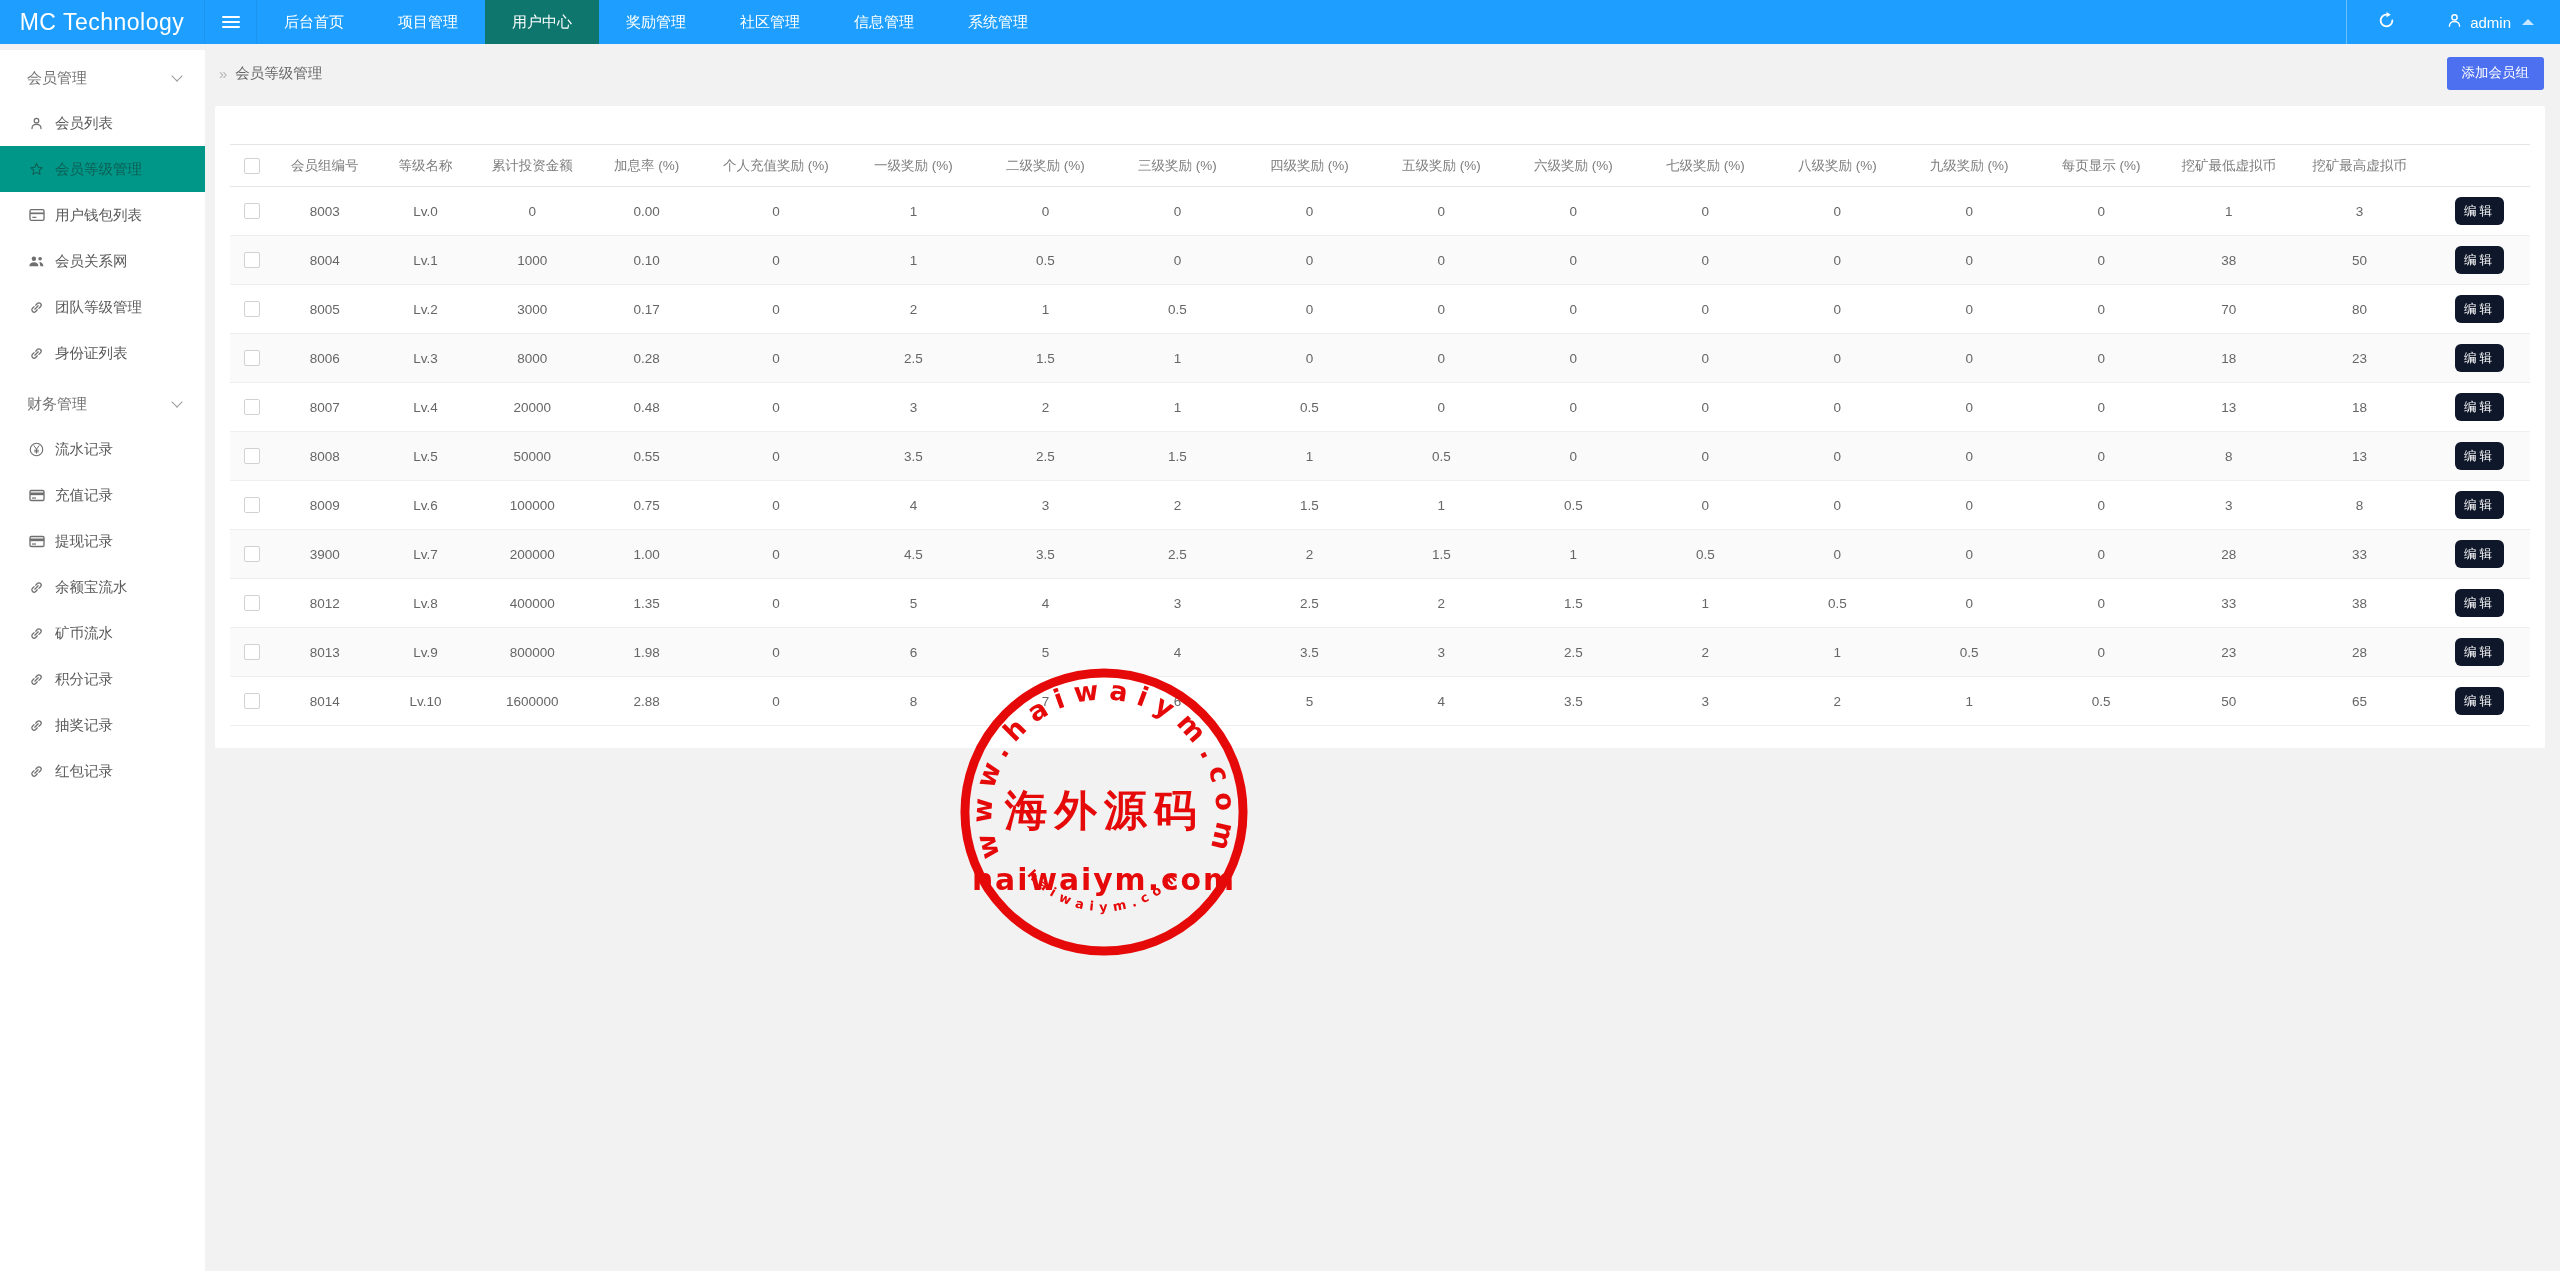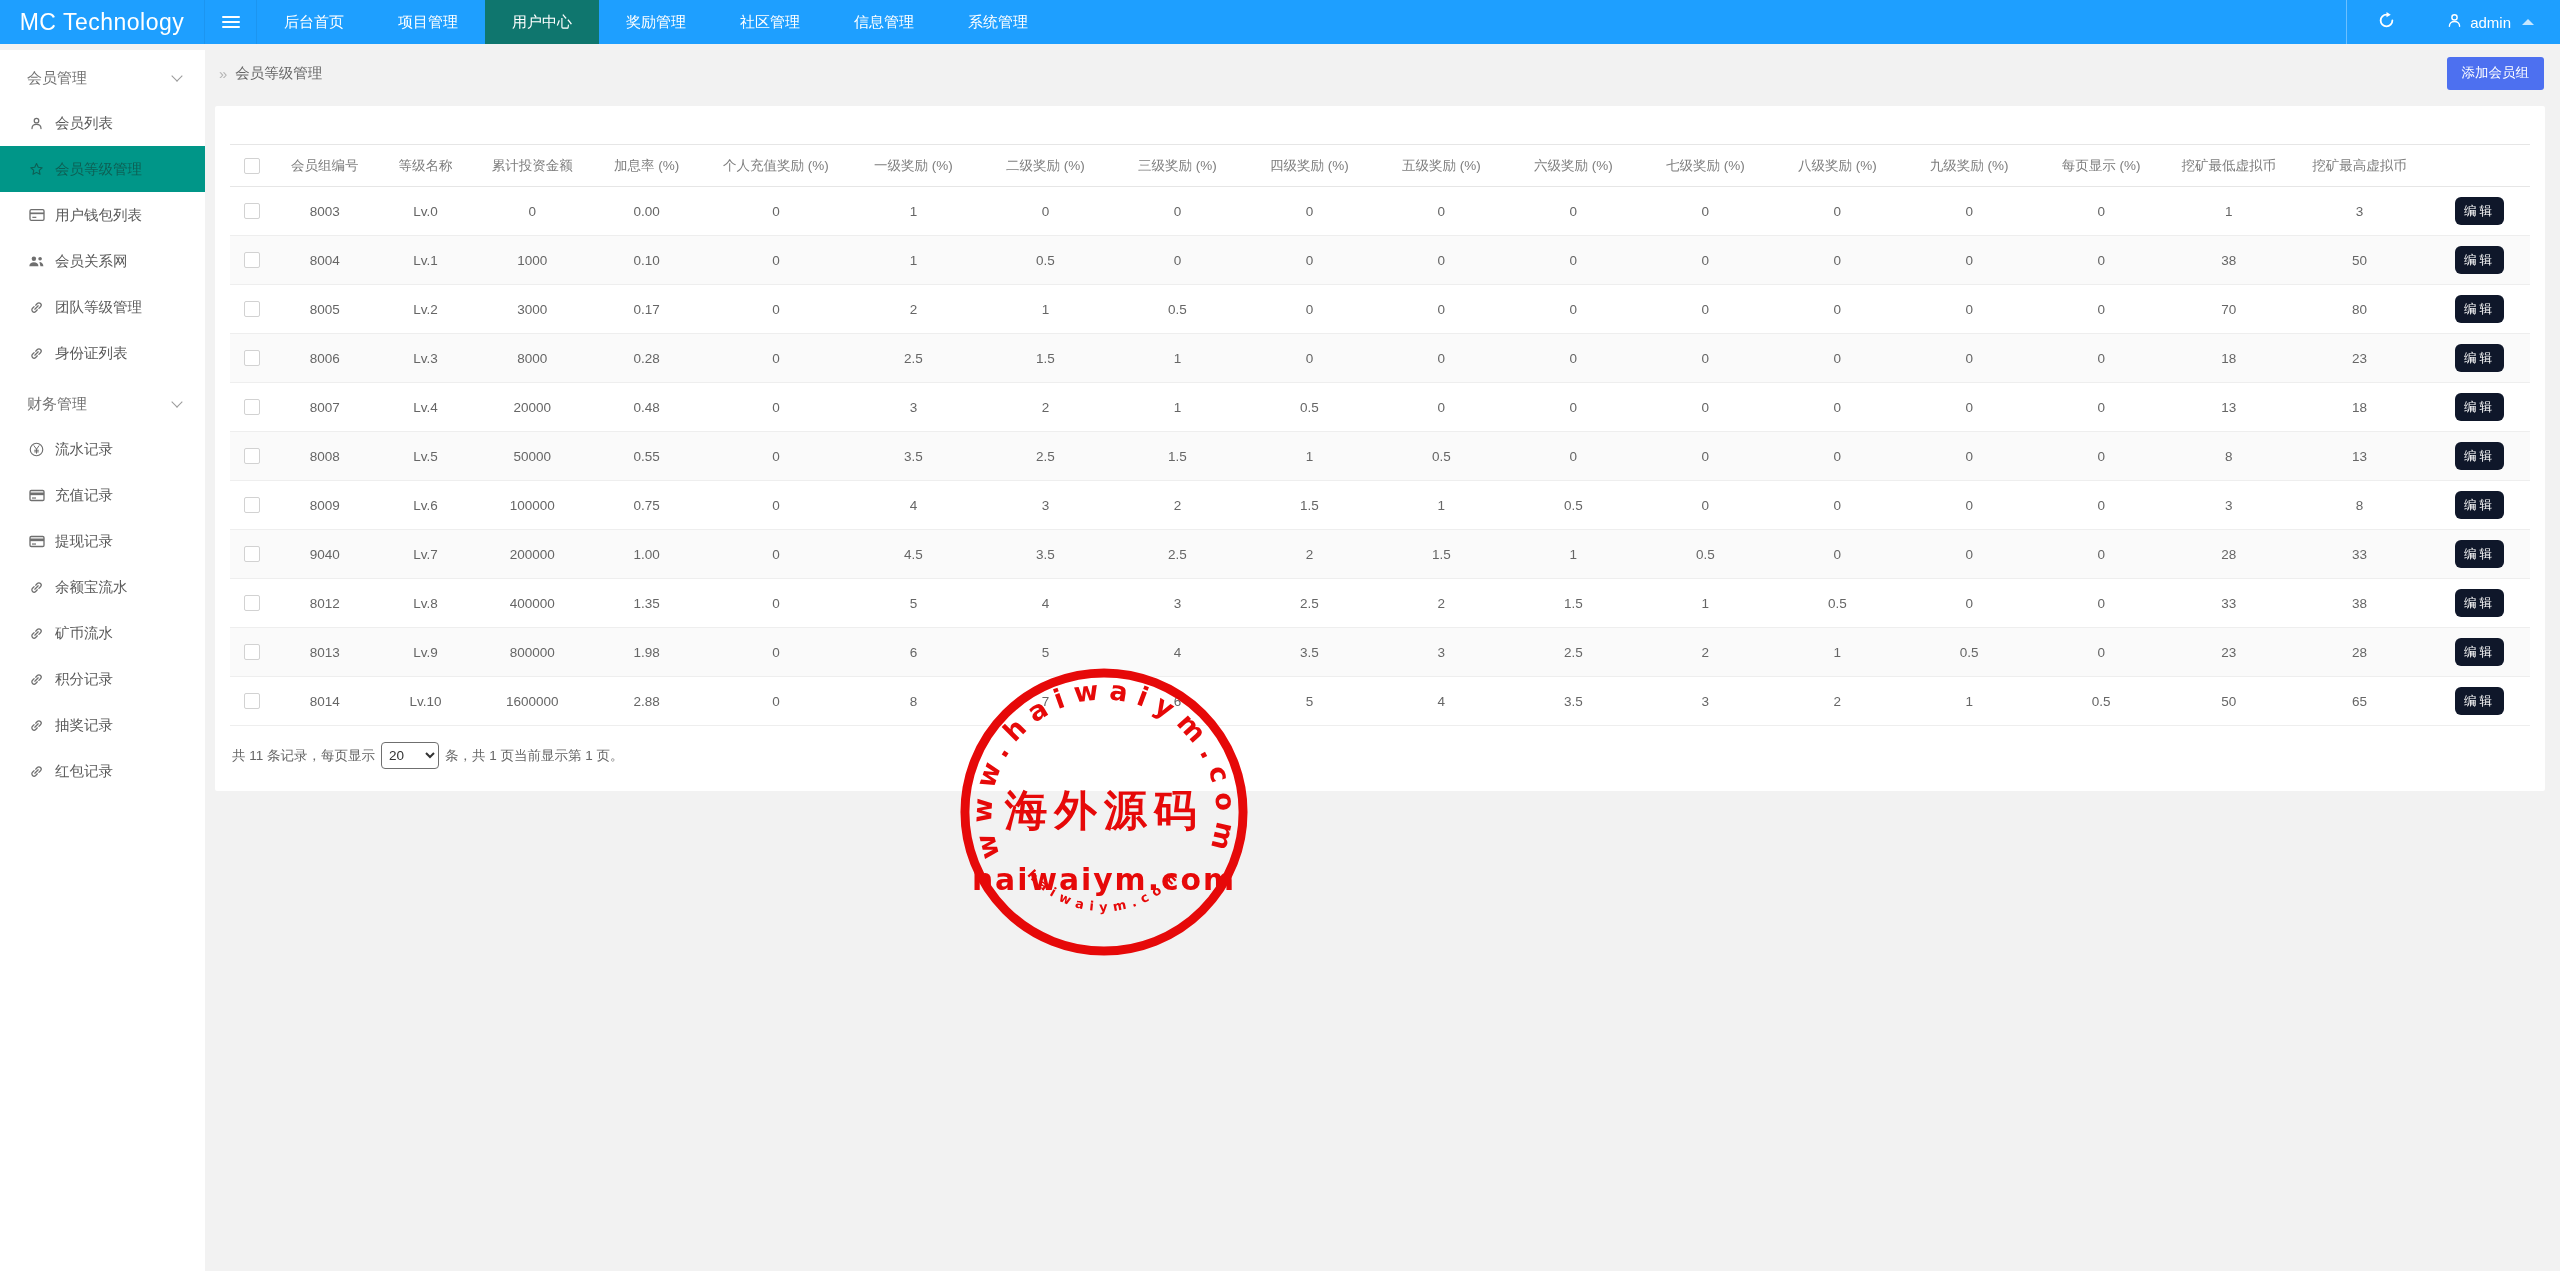--- a/index.html
+++ b/index.html
@@ -441,21 +441,21 @@
             <td>0</td>
             <td>0</td>
             <td>3</td>
             <td>8</td>
             <td><button class="edit-btn">编辑</button></td>
           </tr>
           <tr class="stripe">
             <td>
               <div class="chk"></div>
             </td>
-            <td>9040</td>
+            <td>3900</td>
             <td>Lv.7</td>
             <td>200000</td>
             <td>1.00</td>
             <td>0</td>
             <td>4.5</td>
             <td>3.5</td>
             <td>2.5</td>
             <td>2</td>
             <td>1.5</td>
             <td>1</td>
@@ -532,27 +532,20 @@
             <td>2</td>
             <td>1</td>
             <td>0.5</td>
             <td>50</td>
             <td>65</td>
             <td><button class="edit-btn">编辑</button></td>
           </tr>
         </tbody>
     </table>
 
-    <div class="pager">
-      <span>共 11 条记录，每页显示</span>
-      <select>
-        <option>20</option>
-      </select>
-      <span>条，共 1 页当前显示第 1 页。</span>
-    </div>
   </div>
 </div>
 
 <div class="stamp">
   <svg width="298" height="298" viewBox="0 0 300 300">
     <defs>
       <path id="arcTop" d="M 52.1 206.5 A 113 113 0 1 1 247.9 206.5" fill="none"></path>
       <path id="arcBottom" d="M 73.4 214.3 A 100 100 0 0 0 226.6 214.3" fill="none"></path>
     </defs>
     <circle cx="150" cy="150" r="140" fill="none" stroke="#e60000" stroke-width="9"></circle>

